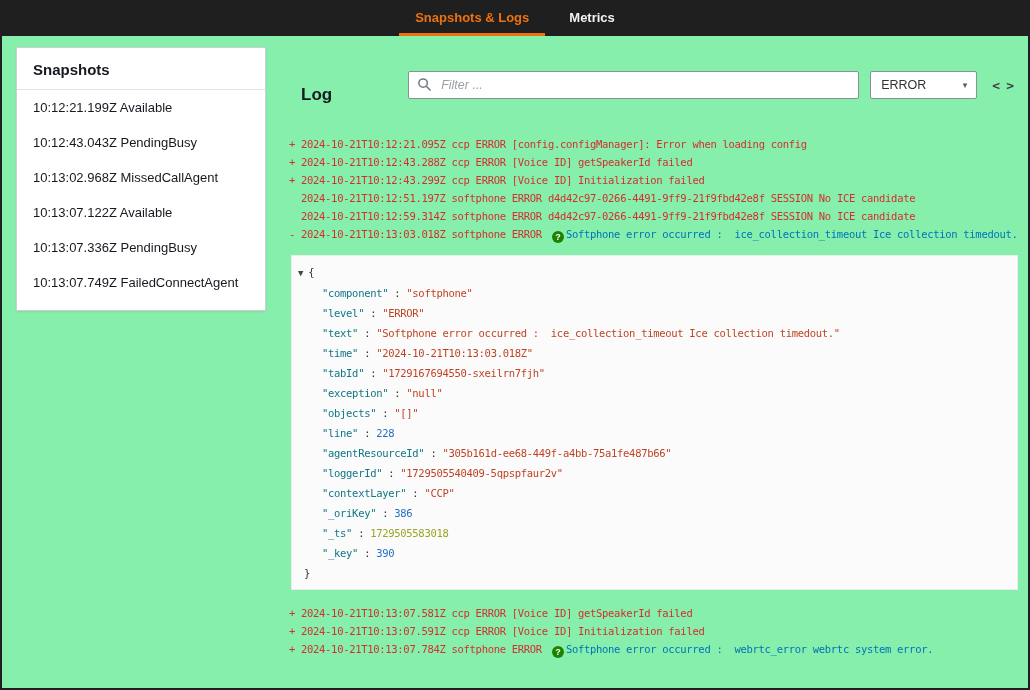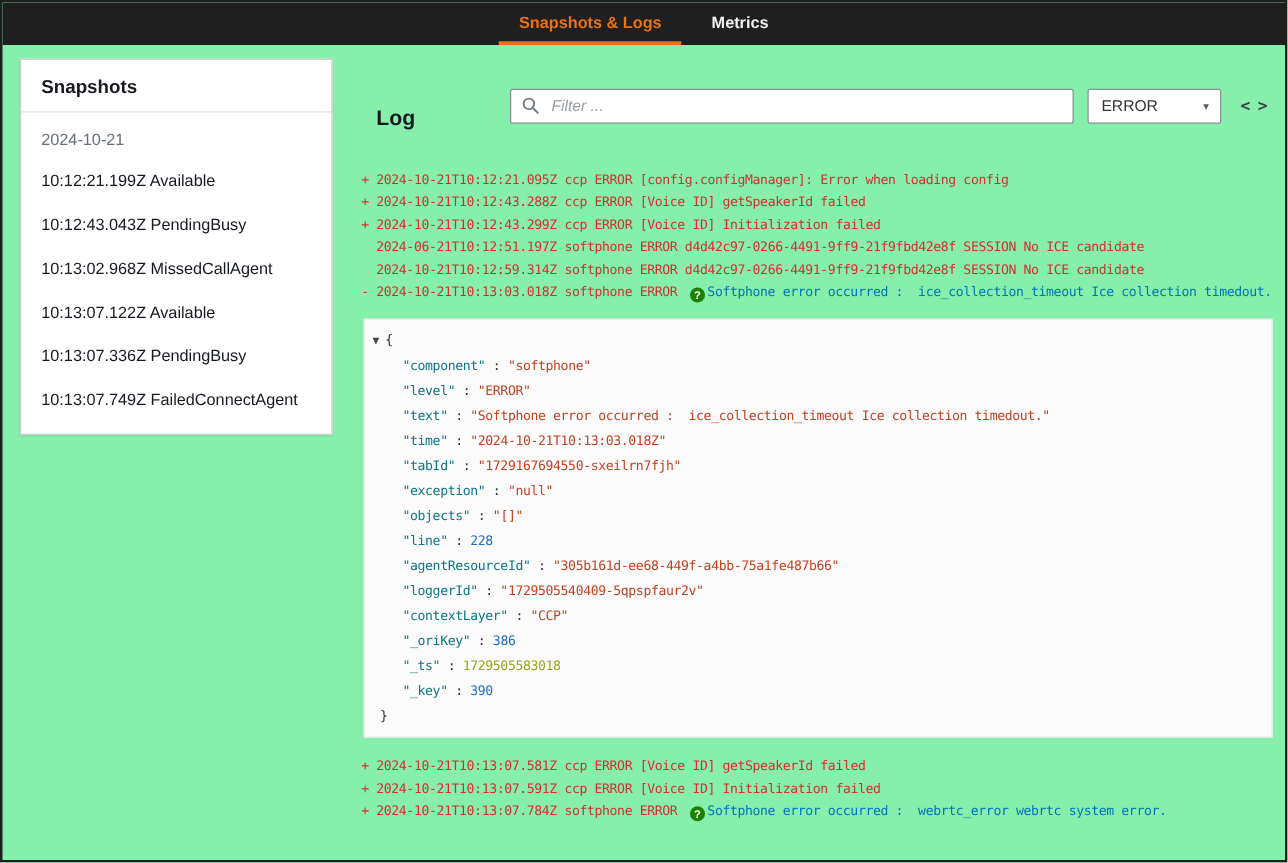--- a/index.html
+++ b/index.html
@@ -104,21 +104,20 @@
 
 <div class="page">
 
   <div class="topbar">
     <div class="tab active">Snapshots &amp; Logs</div>
     <div class="tab">Metrics</div>
   </div>
 
   <div class="snapshots-panel">
     <div class="snapshots-title">Snapshots</div>
-    <div class="snapshots-date">2024-10-21</div>
     <div id="snapshot-list">
         <div class="snapshot-item">10:12:21.199Z Available</div>
         <div class="snapshot-item">10:12:43.043Z PendingBusy</div>
         <div class="snapshot-item">10:13:02.968Z MissedCallAgent</div>
         <div class="snapshot-item">10:13:07.122Z Available</div>
         <div class="snapshot-item">10:13:07.336Z PendingBusy</div>
         <div class="snapshot-item">10:13:07.749Z FailedConnectAgent</div>
       </div>
   </div>
 
@@ -144,21 +143,21 @@
         <span>&lt;</span>
         <span>&gt;</span>
       </div>
     </div>
 
     <div class="log-body">
       <div id="log-top">
           <div class="log-row"><span class="log-prefix">+</span><span class="log-msg">2024-10-21T10:12:21.095Z ccp ERROR [config.configManager]: Error when loading config</span></div>
           <div class="log-row"><span class="log-prefix">+</span><span class="log-msg">2024-10-21T10:12:43.288Z ccp ERROR [Voice ID] getSpeakerId failed</span></div>
           <div class="log-row"><span class="log-prefix">+</span><span class="log-msg">2024-10-21T10:12:43.299Z ccp ERROR [Voice ID] Initialization failed</span></div>
-          <div class="log-row"><span class="log-prefix"> </span><span class="log-msg">2024-06-21T10:12:51.197Z softphone ERROR d4d42c97-0266-4491-9ff9-21f9fbd42e8f SESSION No ICE candidate</span></div>
+          <div class="log-row"><span class="log-prefix"> </span><span class="log-msg">2024-10-21T10:12:51.197Z softphone ERROR d4d42c97-0266-4491-9ff9-21f9fbd42e8f SESSION No ICE candidate</span></div>
           <div class="log-row"><span class="log-prefix"> </span><span class="log-msg">2024-10-21T10:12:59.314Z softphone ERROR d4d42c97-0266-4491-9ff9-21f9fbd42e8f SESSION No ICE candidate</span></div>
           <div class="log-row"><span class="log-prefix">-</span><span class="log-msg">2024-10-21T10:13:03.018Z softphone ERROR </span><span class="help-icon">?</span><span class="log-highlight">Softphone error occurred :  ice_collection_timeout Ice collection timedout.</span></div>
         </div>
 
       <div class="json-block">
         <div class="json-line"><span class="collapse-triangle">▼</span><span class="json-brace">{</span></div>
         <div id="json-fields">
             <div class="json-line json-field"><span class="json-key">"component"</span><span class="json-colon"> : </span><span class="json-string">"softphone"</span></div>
             <div class="json-line json-field"><span class="json-key">"level"</span><span class="json-colon"> : </span><span class="json-string">"ERROR"</span></div>
             <div class="json-line json-field"><span class="json-key">"text"</span><span class="json-colon"> : </span><span class="json-string">"Softphone error occurred :  ice_collection_timeout Ice collection timedout."</span></div>

